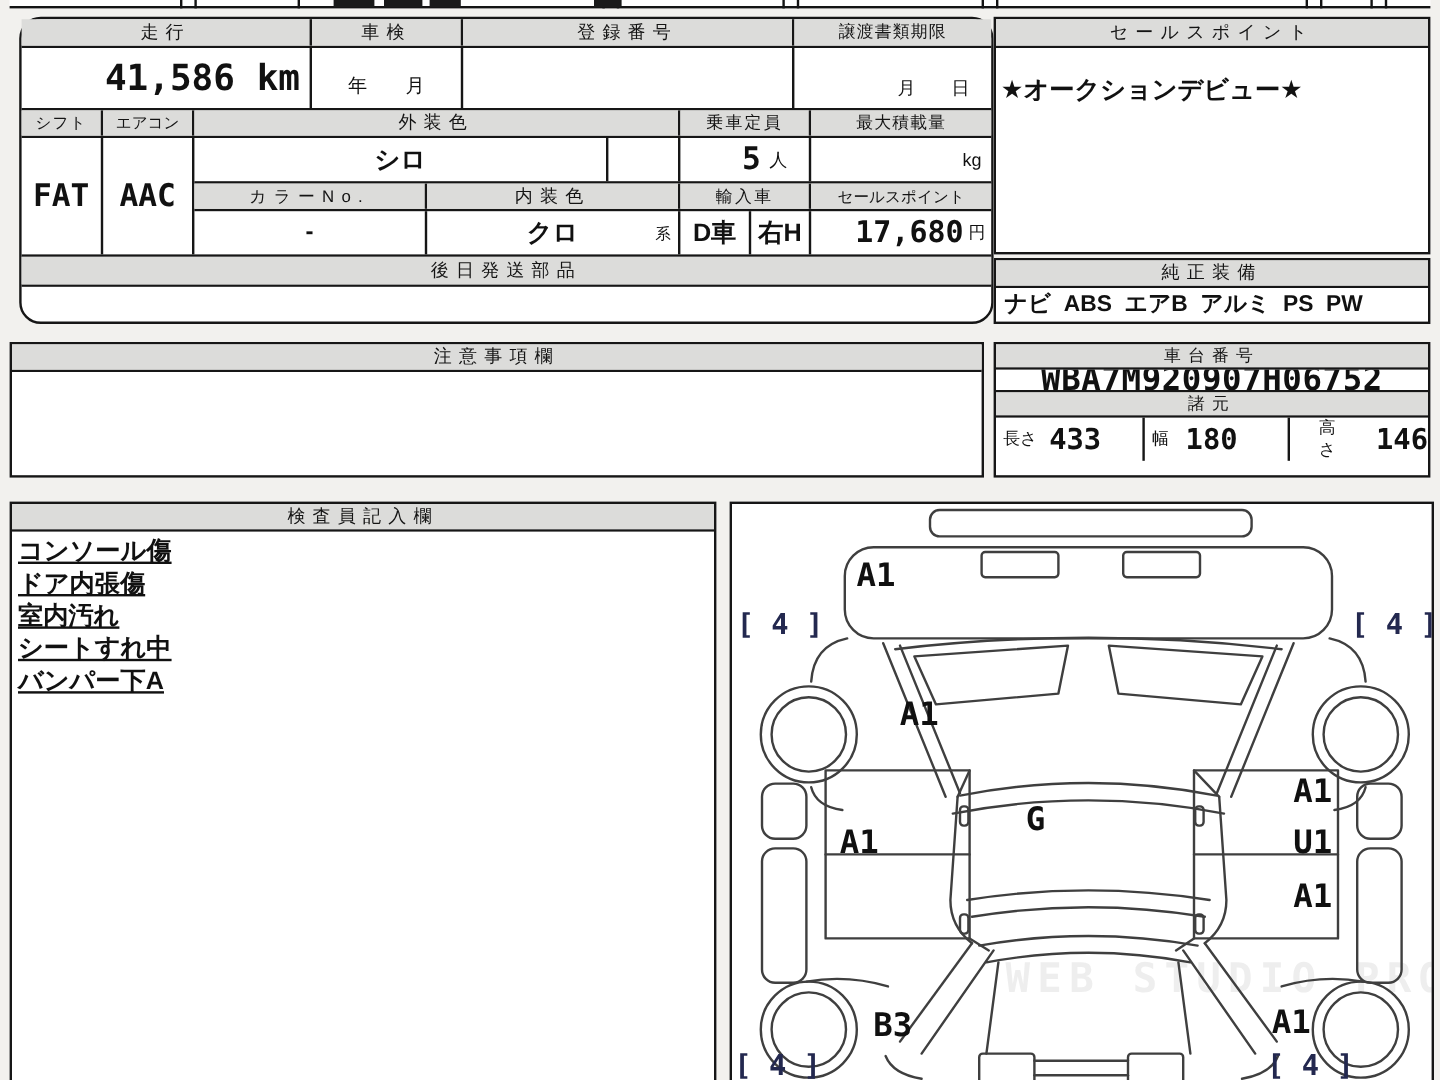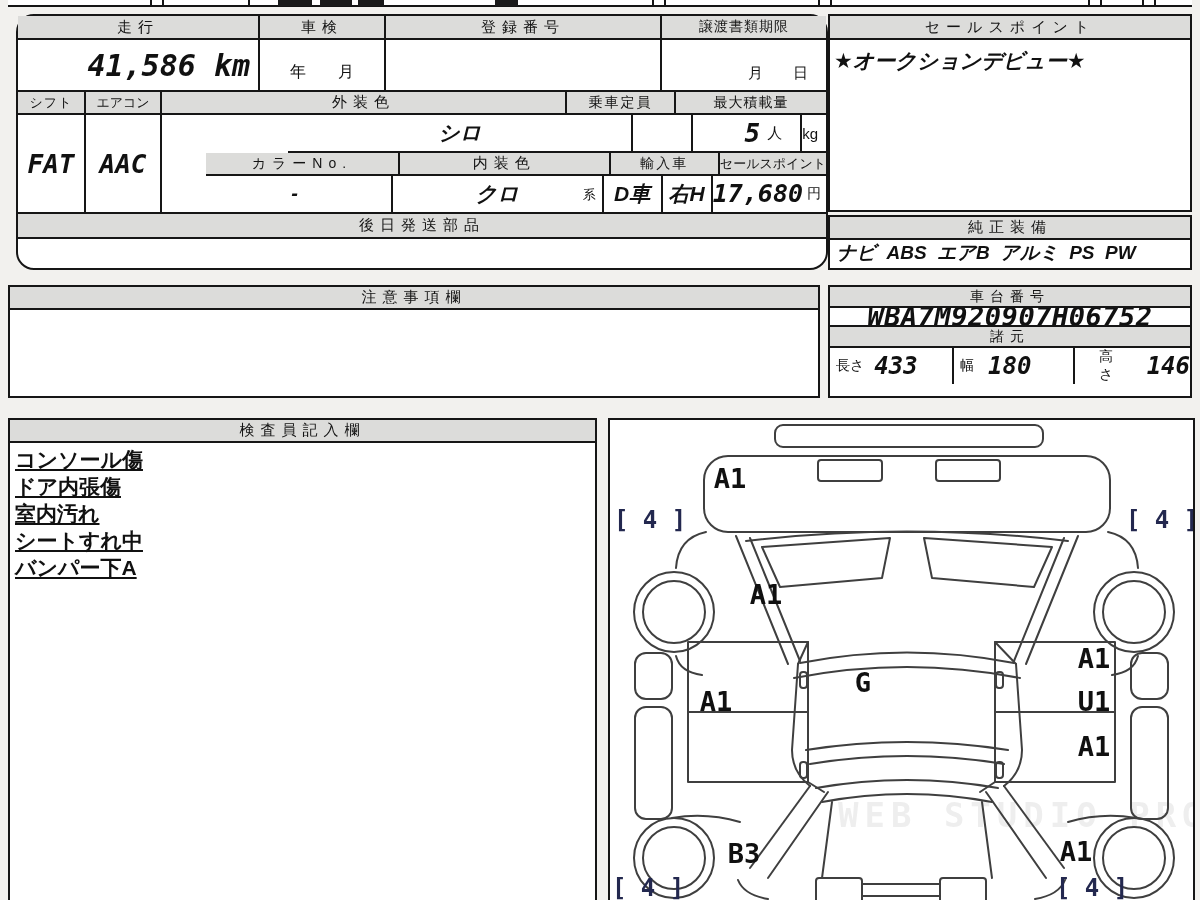--- a/index.html
+++ b/index.html
@@ -17,25 +17,25 @@
   .c.last { border-right: none; }
   .hd { background: #dcdcda; font-size: 15px; letter-spacing: 6px; color: #141414; white-space: nowrap; }
   .hd.lsT { letter-spacing: 1px; }
   .hd.ls0 { letter-spacing: 0; }
   .hd.ls2 { letter-spacing: 2px; }
   .fs13 { font-size: 13px; } .fs14 { font-size: 14px; } .fs15 { font-size: 15px; } .fs16 { font-size: 16px; }
   .w242{width:242px}.w126{width:126px}.w276{width:276px}.w68{width:68px}.w76{width:76px}
   .w405{width:405px}.w109{width:109px}.w345{width:345px}.w60{width:60px}.w194{width:194px}
   .w211{width:211px}.w59{width:59px}.w50{width:50px}.w124{width:124px}.w121{width:121px}
   .f1 { flex: 1; }
-  .b { font-weight: bold; font-style: italic; }
+  .b { font-weight: bold; }
   .mono { font-family: "DejaVu Sans Mono", monospace; }
   .jend { justify-content: flex-end; } .jstart { justify-content: flex-start; }
   .aend { align-items: flex-end; }
-  .col { display: flex; flex-direction: column; align-items: flex-end; }
+  .col { display: flex; flex-direction: column; }
   
   #cutrow { position:absolute; left:8px; top:0; width:1184px; height:7px; background:#fff; border-bottom:2px solid #141414; }
   .vfrag { position:absolute; top:0; width:2px; height:7px; background:#141414; }
   .tfrag { position:absolute; top:0; height:6px; background:#1a1a1a; }
   .note-line { font-size:21px; font-weight:bold; line-height:27px; white-space:nowrap;text-decoration:underline; }
   svg text { font-family:"DejaVu Sans Mono", monospace; font-weight:bold; }
 </style>
 </head>
 <body>
 
@@ -134,21 +134,21 @@
     <div class="row" style="height:25px">
       <div class="c hd f1 last">後日発送部品</div>
     </div>
   </div>
 
   <div class="box" style="left:828px; top:14px; width:364px; height:198px;">
     <div class="row" style="height:24px">
       <div class="c hd f1 last">セールスポイント</div>
     </div>
     <div class="row nb" style="flex:1">
-      <div class="c f1 last jstart" style="align-items:flex-start;padding:7px 4px">
+      <div class="c f1 last jstart" style="align-items:flex-start;padding:21px 4px">
         <span class="b" style="font-size:21px">★オークションデビュー★</span>
       </div>
     </div>
   </div>
 
   <div class="box" style="left:828px; top:215px; width:364px; height:55px;">
     <div class="row" style="height:23px">
       <div class="c hd f1 last">純正装備</div>
     </div>
     <div class="row nb" style="flex:1">

